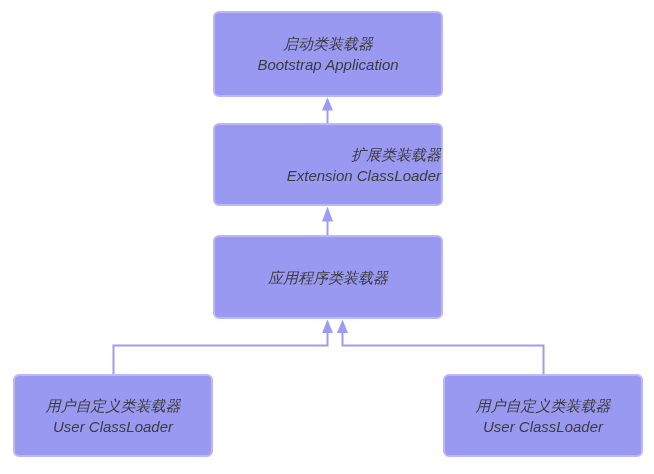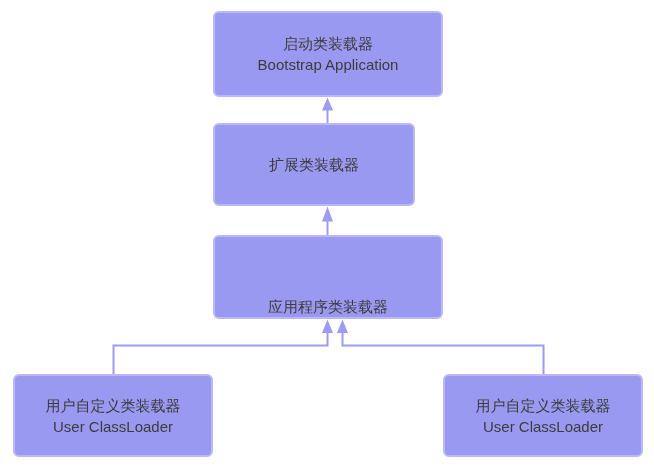--- a/index.html
+++ b/index.html
@@ -40,27 +40,28 @@
     display: flex;
     flex-direction: column;
     align-items: center;
     justify-content: center;
     text-align: center;
     color: var(--text, #3c3c3c);
     font-size: 15px;
     line-height: 21px;
   }
   .node-bootstrap   { left: 213px; top: 11px;  width: 230px; height: 86px; }
-  .node-extension   { left: 213px; top: 123px; width: 202px; height: 83px; }
-  .node-application { left: 213px; top: 235px; width: 230px; height: 84px; justify-content: flex-end; }
+  .node-extension   { left: 213px; top: 123px; width: 230px; height: 83px; align-items: flex-end; }
+  .node-application { left: 213px; top: 235px; width: 230px; height: 84px; }
   .node-user-left   { left: 13px;  top: 374px; width: 200px; height: 83px; }
   .node-user-right  { left: 443px; top: 374px; width: 200px; height: 83px; }
   .node-label-cn, .node-label-en {
     display: block;
     white-space: nowrap;
+    font-style: italic;
   }
 </style>
 </head>
 <body>
 
 <div class="canvas">
 
   <svg class="edges-layer" viewBox="0 0 654 474" xmlns="http://www.w3.org/2000/svg">
 
     <g>
@@ -84,20 +85,21 @@
     </g>
   </svg>
 
   <div class="node node-bootstrap">
     <span class="node-label-cn">启动类装载器</span>
     <span class="node-label-en">Bootstrap Application</span>
   </div>
 
   <div class="node node-extension">
     <span class="node-label-cn">扩展类装载器</span>
+    <span class="node-label-en">Extension ClassLoader</span>
   </div>
 
   <div class="node node-application">
     <span class="node-label-cn">应用程序类装载器</span>
   </div>
 
   <div class="node node-user-left">
     <span class="node-label-cn">用户自定义类装载器</span>
     <span class="node-label-en">User ClassLoader</span>
   </div>

